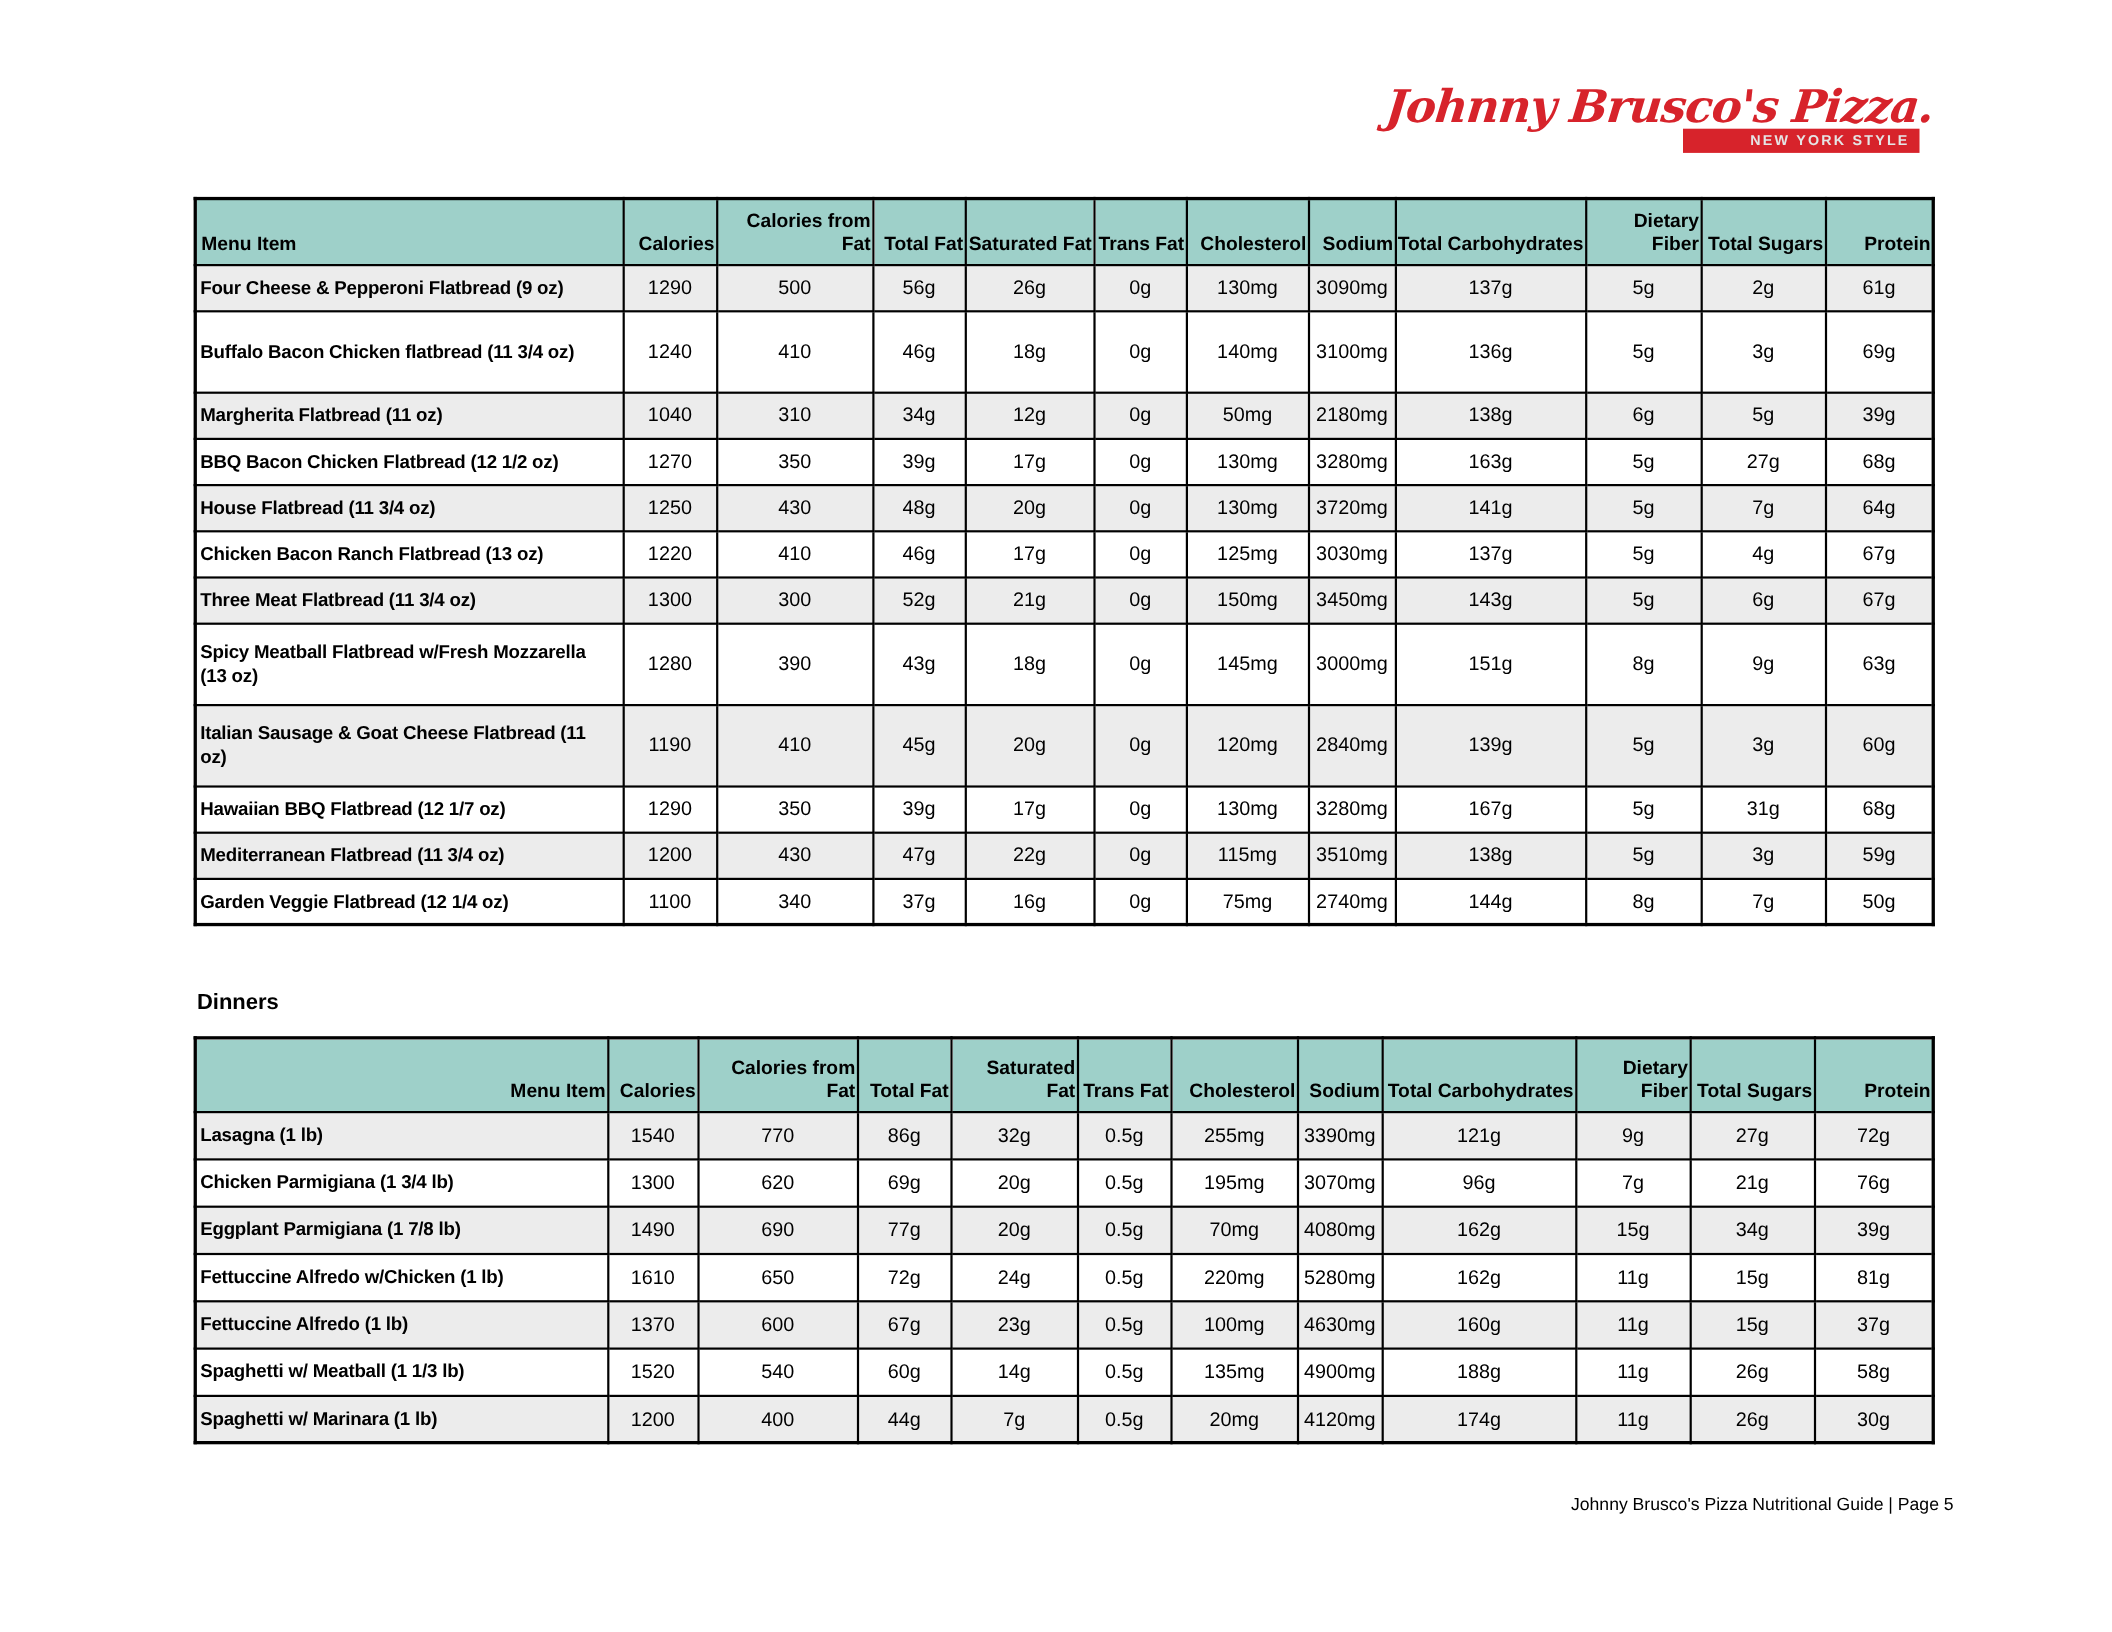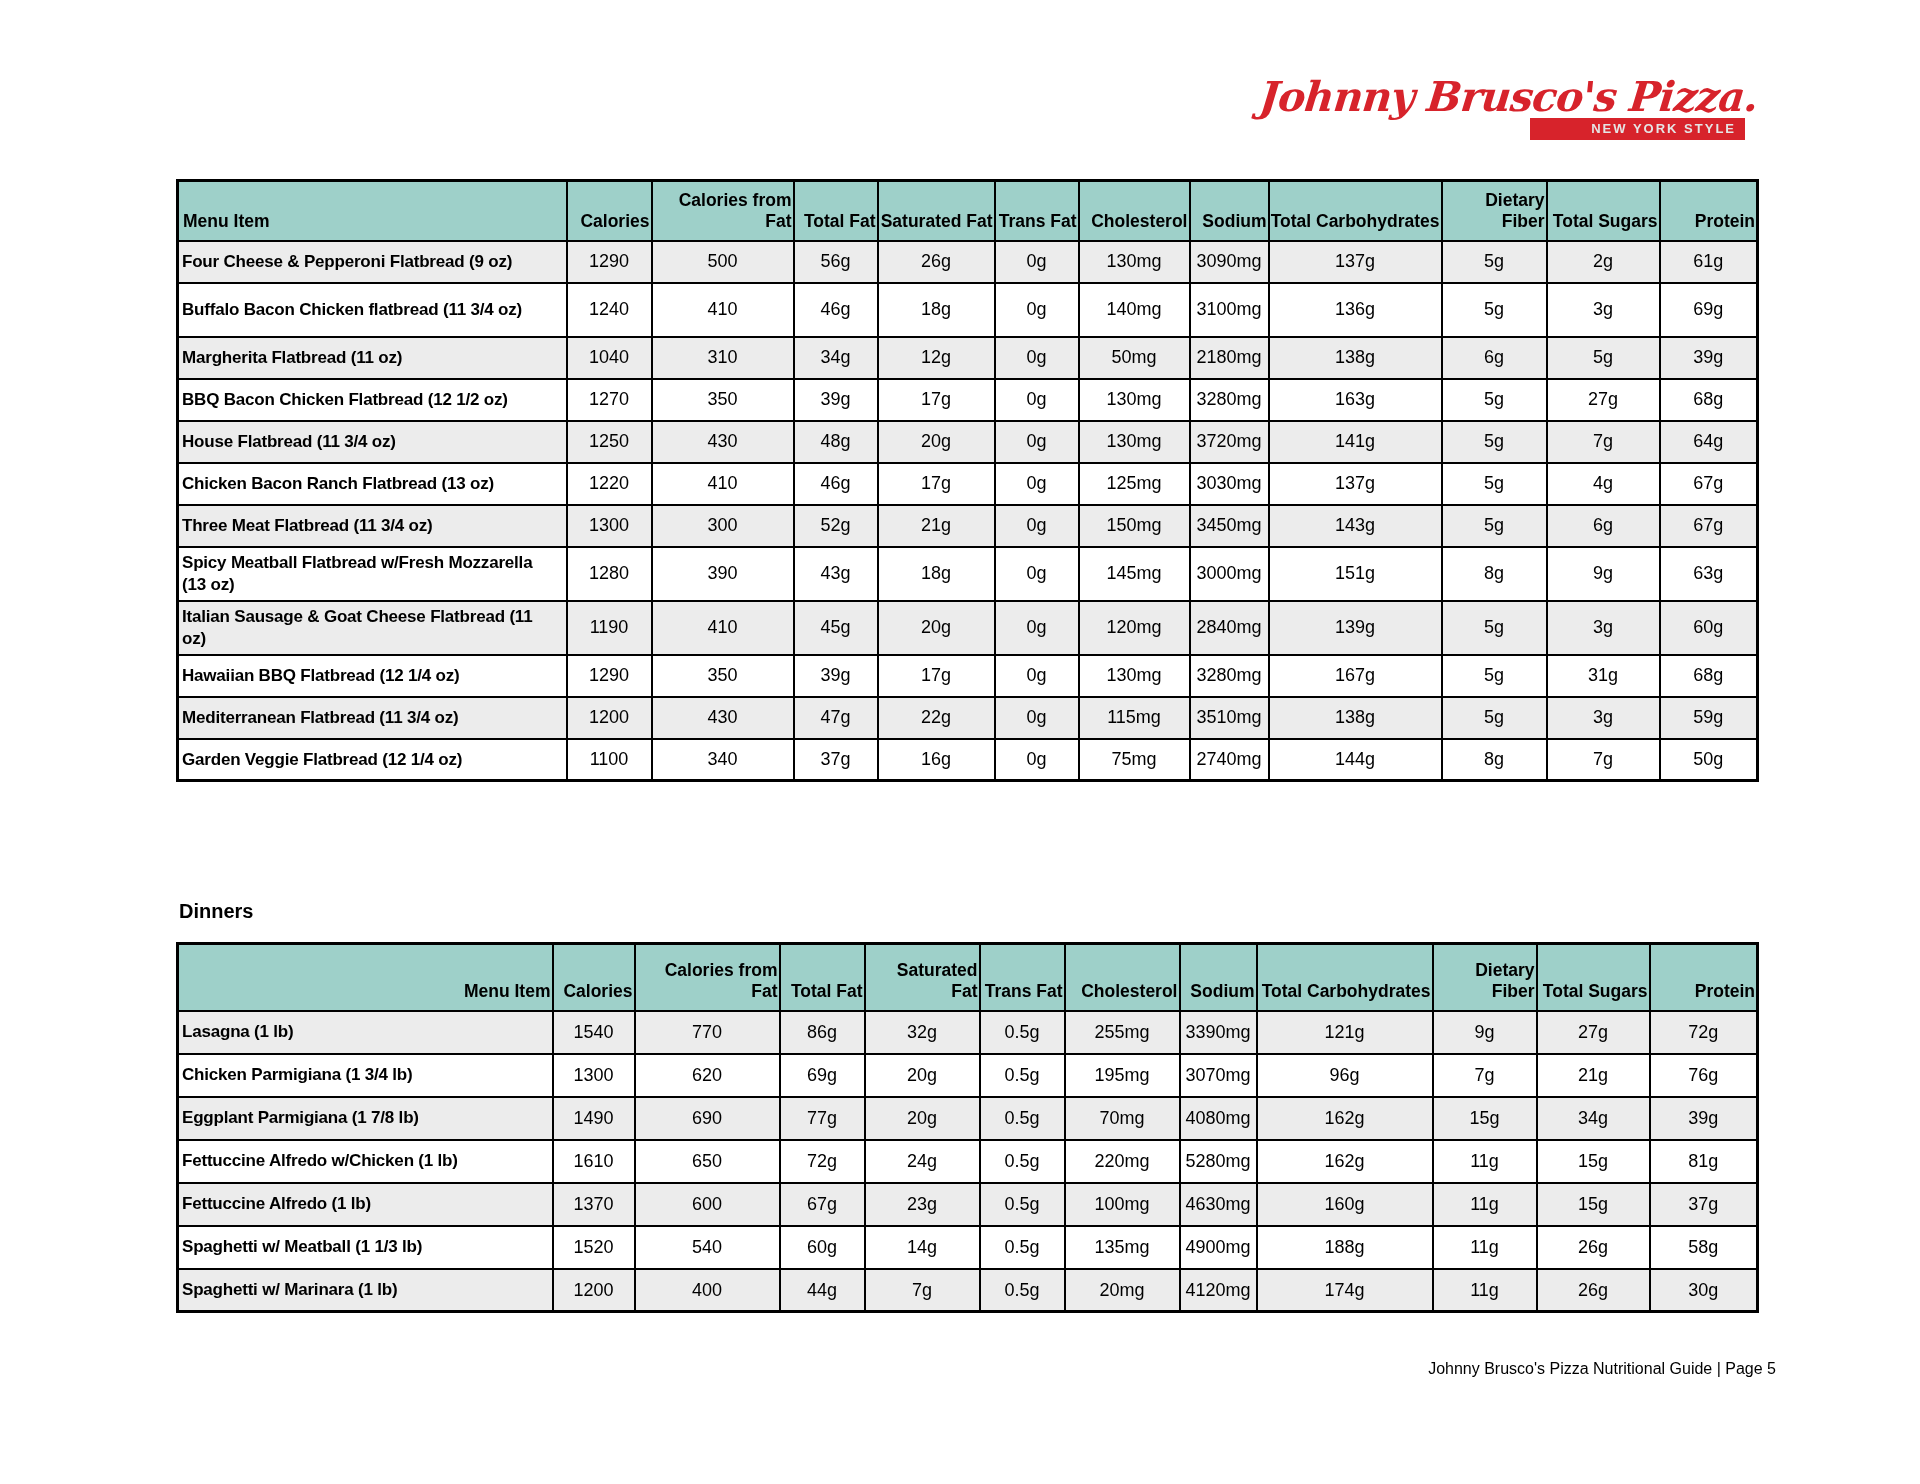--- a/index.html
+++ b/index.html
@@ -55,21 +55,21 @@
     padding:4px 2px; line-height:1.25;
     box-sizing:border-box; height:42px;
     background:#fff;
   }
   .tbl tbody td.item {
     text-align:left; font-weight:bold;
     font-size:17px; letter-spacing:-0.2px;
     padding-left:3px; padding-right:6px;margin-top:29px;
   }
   .tbl tbody tr.alt td { background:var(--row-alt-bg,#ececec); }
-  .tbl tbody tr.tall td { height:54px; }
+  .tbl tbody tr.tall td { height:74px; }
 
   #flatbreads { top:179px; }
   #flatbreads thead th { height:60px; }
   #flatbreads thead th:first-child { text-align:left; padding-left:4px; }
 
   #dinners-table { top:942px; }
   #dinners-table thead th { height:67px; }
   #dinners-table tbody td { height:43px; }
 
   .dinners-heading {
@@ -244,21 +244,21 @@
           <td>20g</td>
           <td>0g</td>
           <td>120mg</td>
           <td>2840mg</td>
           <td>139g</td>
           <td>5g</td>
           <td>3g</td>
           <td>60g</td>
         </tr>
         <tr>
-          <td class="item">Hawaiian BBQ Flatbread  (12 1/4 oz)</td>
+          <td class="item">Hawaiian BBQ Flatbread  (12 1/7 oz)</td>
           <td>1290</td>
           <td>350</td>
           <td>39g</td>
           <td>17g</td>
           <td>0g</td>
           <td>130mg</td>
           <td>3280mg</td>
           <td>167g</td>
           <td>5g</td>
           <td>31g</td>

